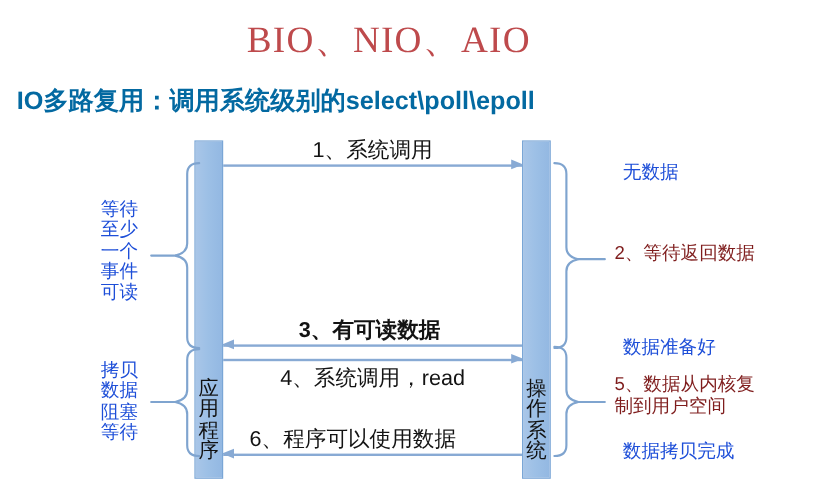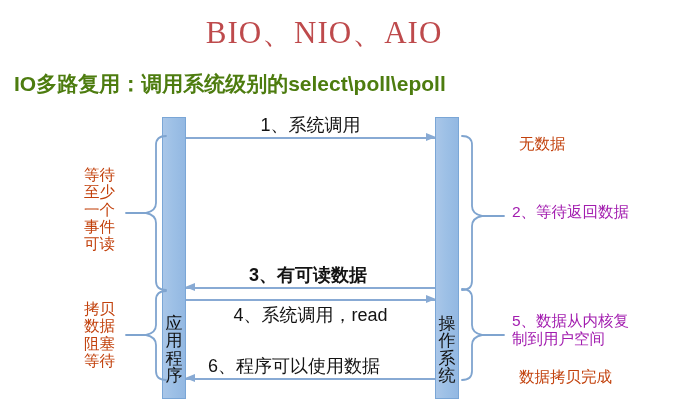--- a/index.html
+++ b/index.html
@@ -28,21 +28,21 @@
     color: #be4a4c;
     letter-spacing: 1px;
     white-space: nowrap;
   }
   .subtitle {
     position: absolute;
     left: 14px;
     top: 70px;
     font-size: 21px;
     font-weight: bold;
-    color: #4d7c0f;
+    color: #0369a1;
     white-space: nowrap;
   }
 
   
   .bar {
     position: absolute;
     background: linear-gradient(to right, #a9c6e8 0%, #9dc0e6 45%, #93b8e2 100%);
     border: 1px solid #7aa6d6;
     box-sizing: border-box;
   }
@@ -121,22 +121,22 @@
   }
 
   
   .side-label {
     position: absolute;
     font-size: 15.5px;
     line-height: 1.12;
     white-space: nowrap;
   }
   .side-label.stack span { display: block; }
-  .blue { color: #c2410c; }
-  .dark { color: #a21caf; }
+  .blue { color: #1d4ed8; }
+  .dark { color: #7f1d1d; }
 
   #left-label-1 { left: 84px; top: 166px; text-align: center; }
   #left-label-2 { left: 84px; top: 300px; text-align: center; }
 
   #right-label-nodata   { left: 519px; top: 135px; }
   #right-label-wait     { left: 512px; top: 203px; }
   #right-label-ready    { left: 519px; top: 281px; }
   #right-label-copy     { left: 512px; top: 312px; line-height: 1.18; }
   #right-label-done     { left: 519px; top: 368px; }
 </style>
@@ -220,19 +220,20 @@
 
   <div class="side-label stack blue" id="left-label-2">
     <span>拷贝</span>
     <span>数据</span>
     <span>阻塞</span>
     <span>等待</span>
   </div>
 
   <div class="side-label blue" id="right-label-nodata">无数据</div>
   <div class="side-label dark" id="right-label-wait">2、等待返回数据</div>
+  <div class="side-label blue" id="right-label-ready">数据准备好</div>
   <div class="side-label stack dark" id="right-label-copy">
     <span>5、数据从内核复</span>
     <span>制到用户空间</span>
   </div>
   <div class="side-label blue" id="right-label-done">数据拷贝完成</div>
 
 </div>
 
 </body></html>

